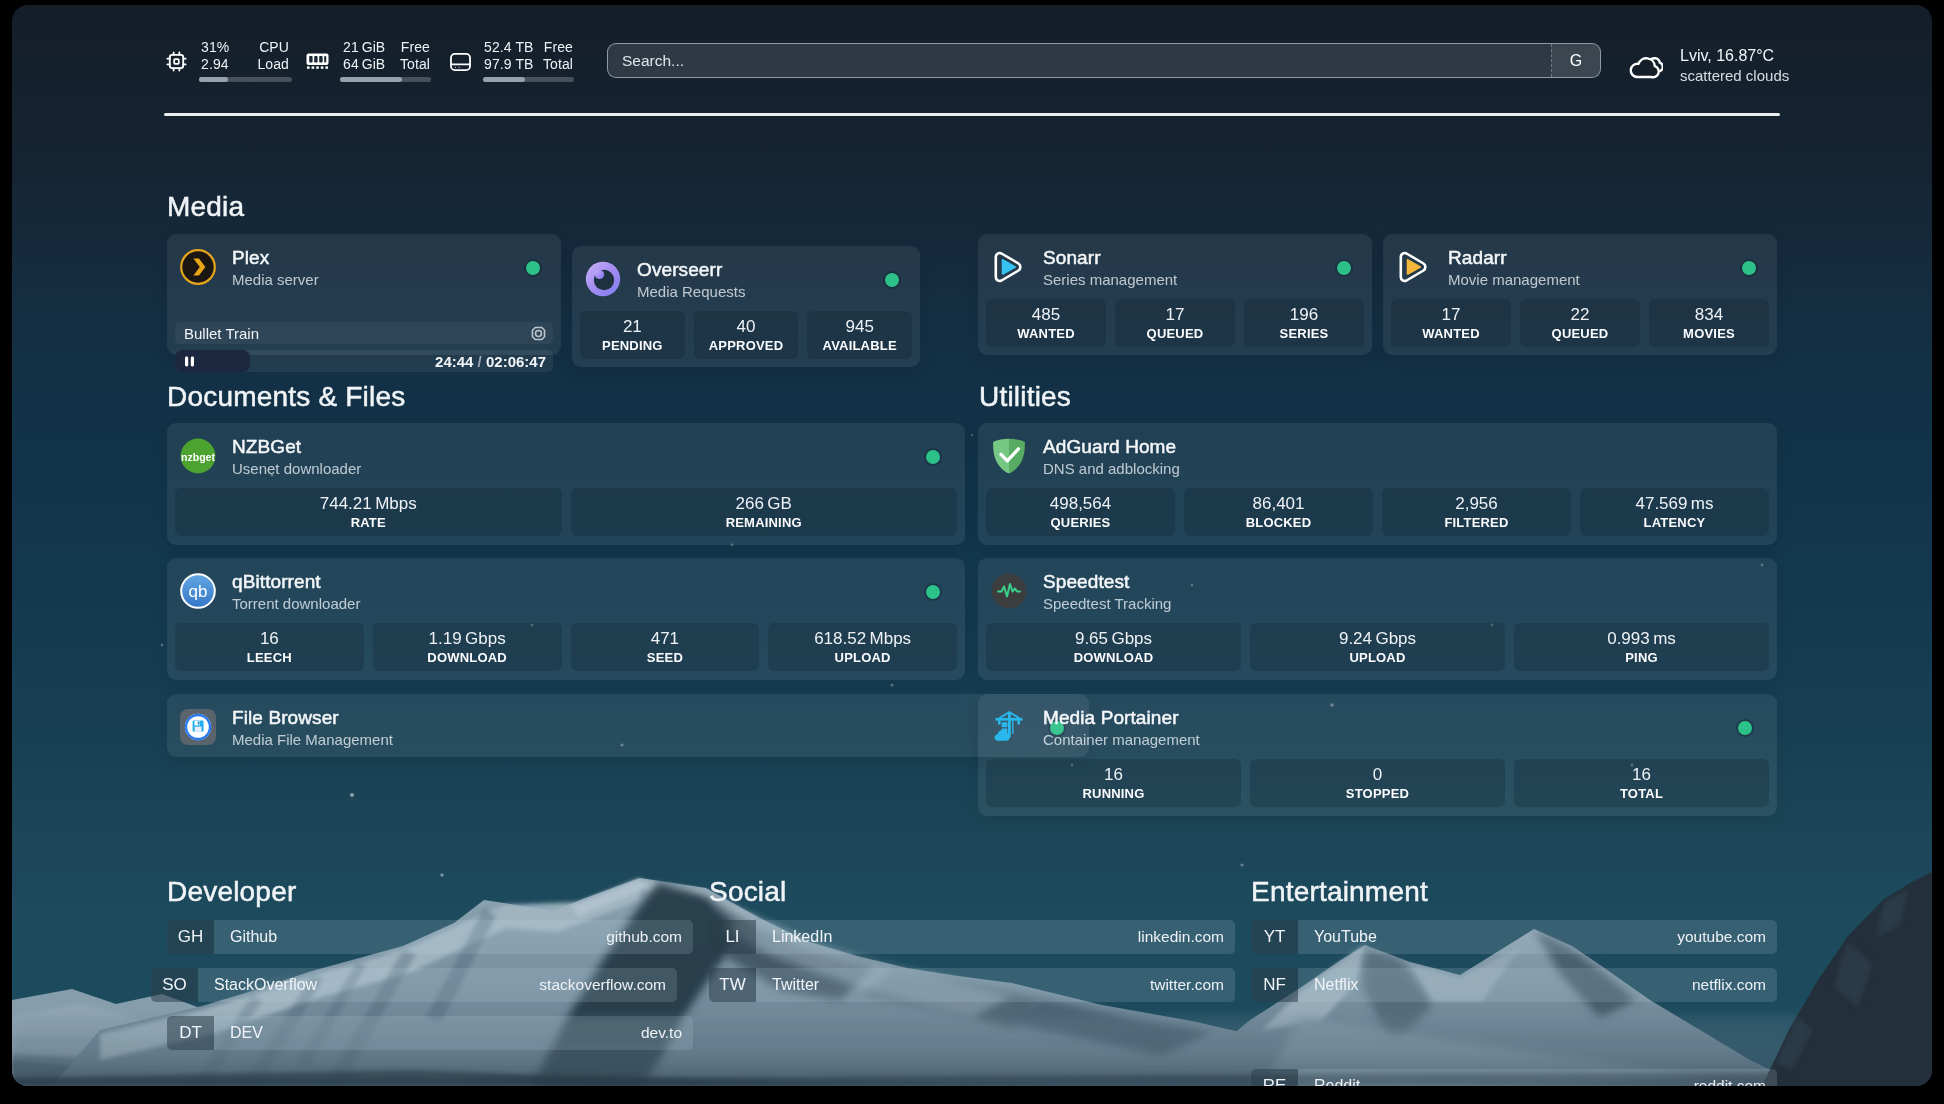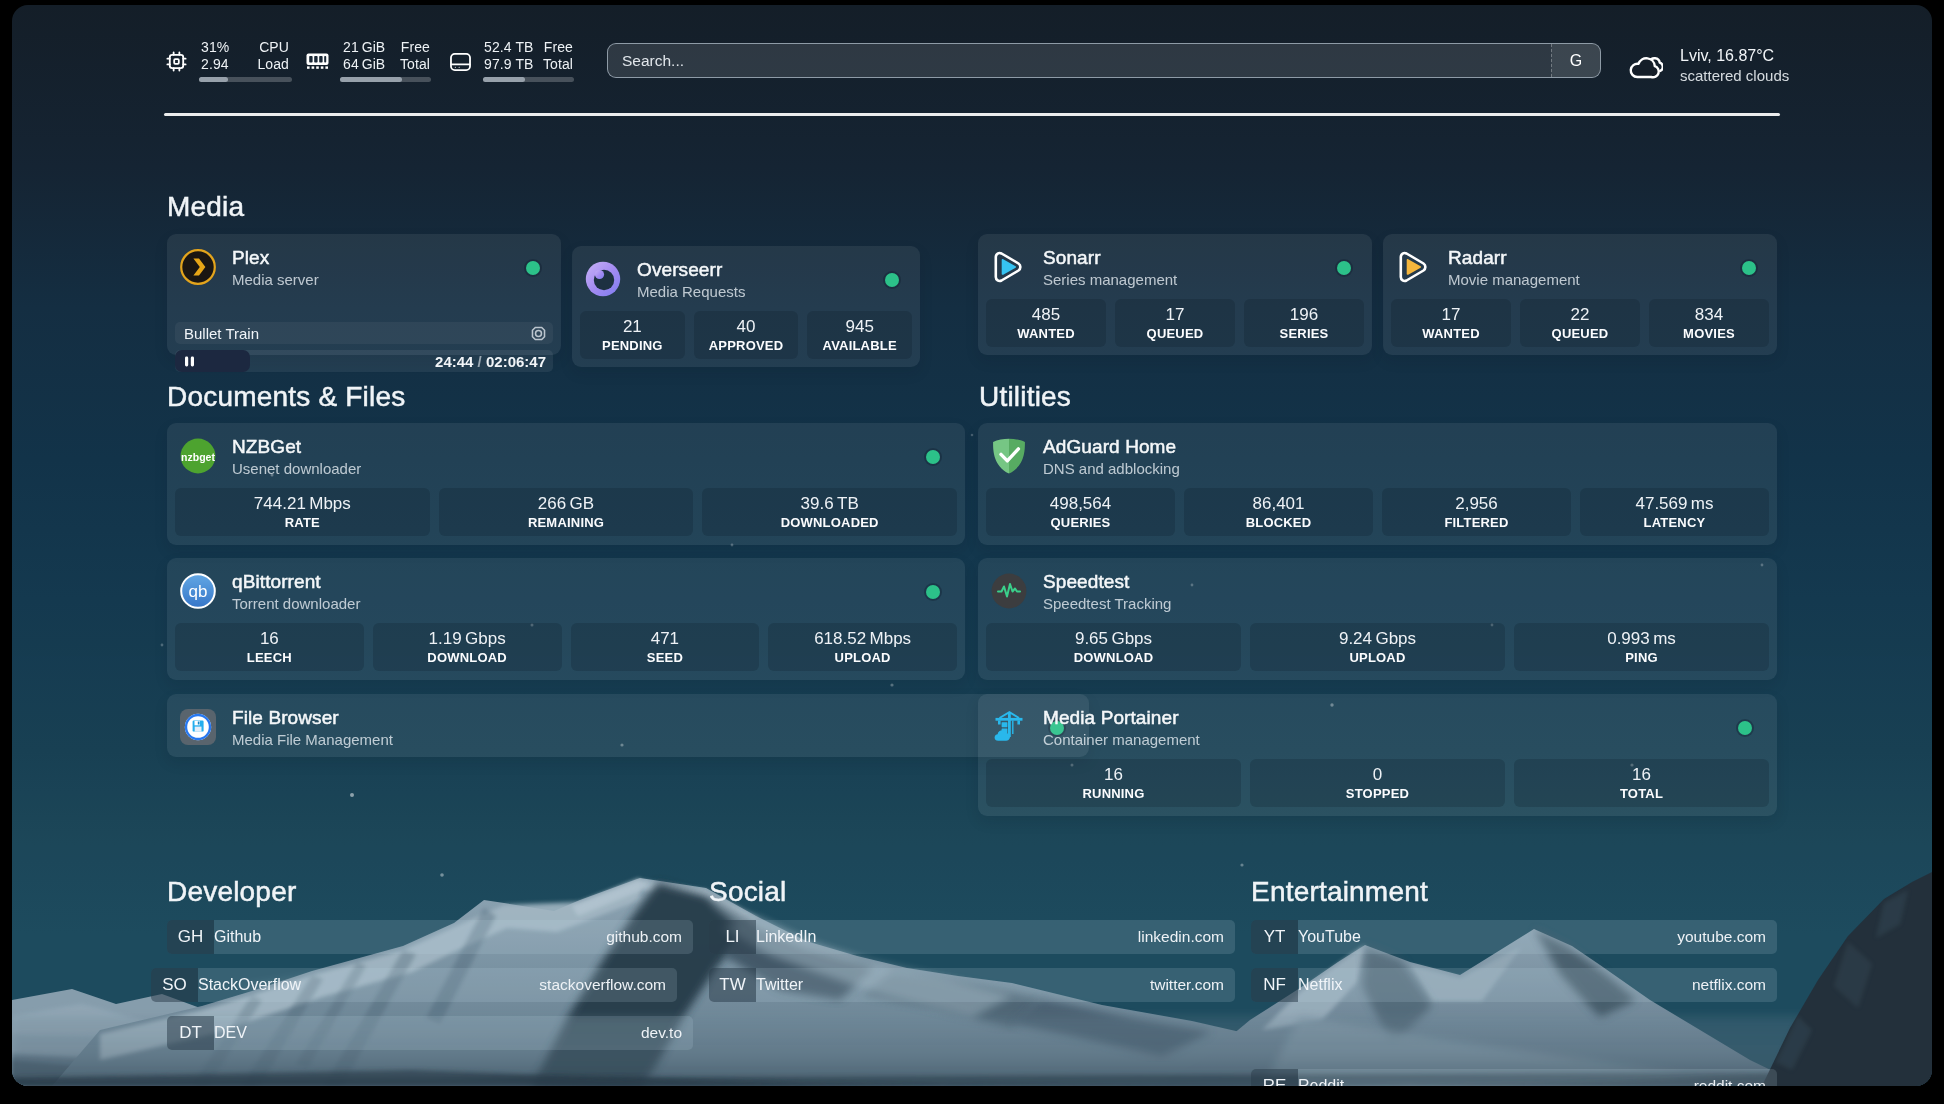--- a/index.html
+++ b/index.html
@@ -52,21 +52,21 @@
 
   
   .prow { position:absolute; left:8px; right:8px; height:22px; border-radius:5px;
     background:rgba(255,255,255,0.05);margin-top:24px; }
 
   
   .bmrow { position:absolute; width:526px; height:34px; border-radius:5px;
     background:rgba(195,215,230,0.16); display:flex; align-items:center; overflow:hidden; }
   .bmrow .ab { width:47px; height:100%; background:rgba(10,26,40,0.42); display:flex;
     align-items:center; justify-content:center; font-size:17px; color:#f0f4f8; flex:none;}
-  .bmrow .nm { padding-left:0; font-size:16px; color:#f0f4f8; flex:1; }
+  .bmrow .nm { padding-left:16px; font-size:16px; color:#f0f4f8; flex:1; }
   .bmrow .url { padding-right:11px; font-size:15.5px; color:#eef2f6; }
 </style>
 </head>
 <body>
 <div class="window">
 
   <svg class="abs" style="left:0;bottom:0;" width="1920" height="430" viewBox="0 0 1920 430">
     <defs>
       <linearGradient id="mMain" x1="0" y1="0" x2="0" y2="1">
         <stop offset="0" stop-color="#97acba"></stop>
@@ -348,24 +348,20 @@
     <div class="dot" style="right:25px;"></div>
     <div class="stats">
       <div class="stat">
           <div class="v">744.21 Mbps</div>
           <div class="l">RATE</div>
         </div>
       <div class="stat">
           <div class="v">266 GB</div>
           <div class="l">REMAINING</div>
         </div>
-      <div class="stat">
-          <div class="v">39.6 TB</div>
-          <div class="l">DOWNLOADED</div>
-        </div>
     </div>
   </div>
 
   <div class="card" style="left:155px; top:553px; width:798px; height:122px;">
     <svg class="iconwrap" viewBox="0 0 36 36">
       <defs>
           <linearGradient id="qbg" x1="0" y1="0" x2="0" y2="1">
         <stop offset="0" stop-color="#62a7e4"></stop>
             <stop offset="1" stop-color="#3676c8"></stop>
       </linearGradient>

